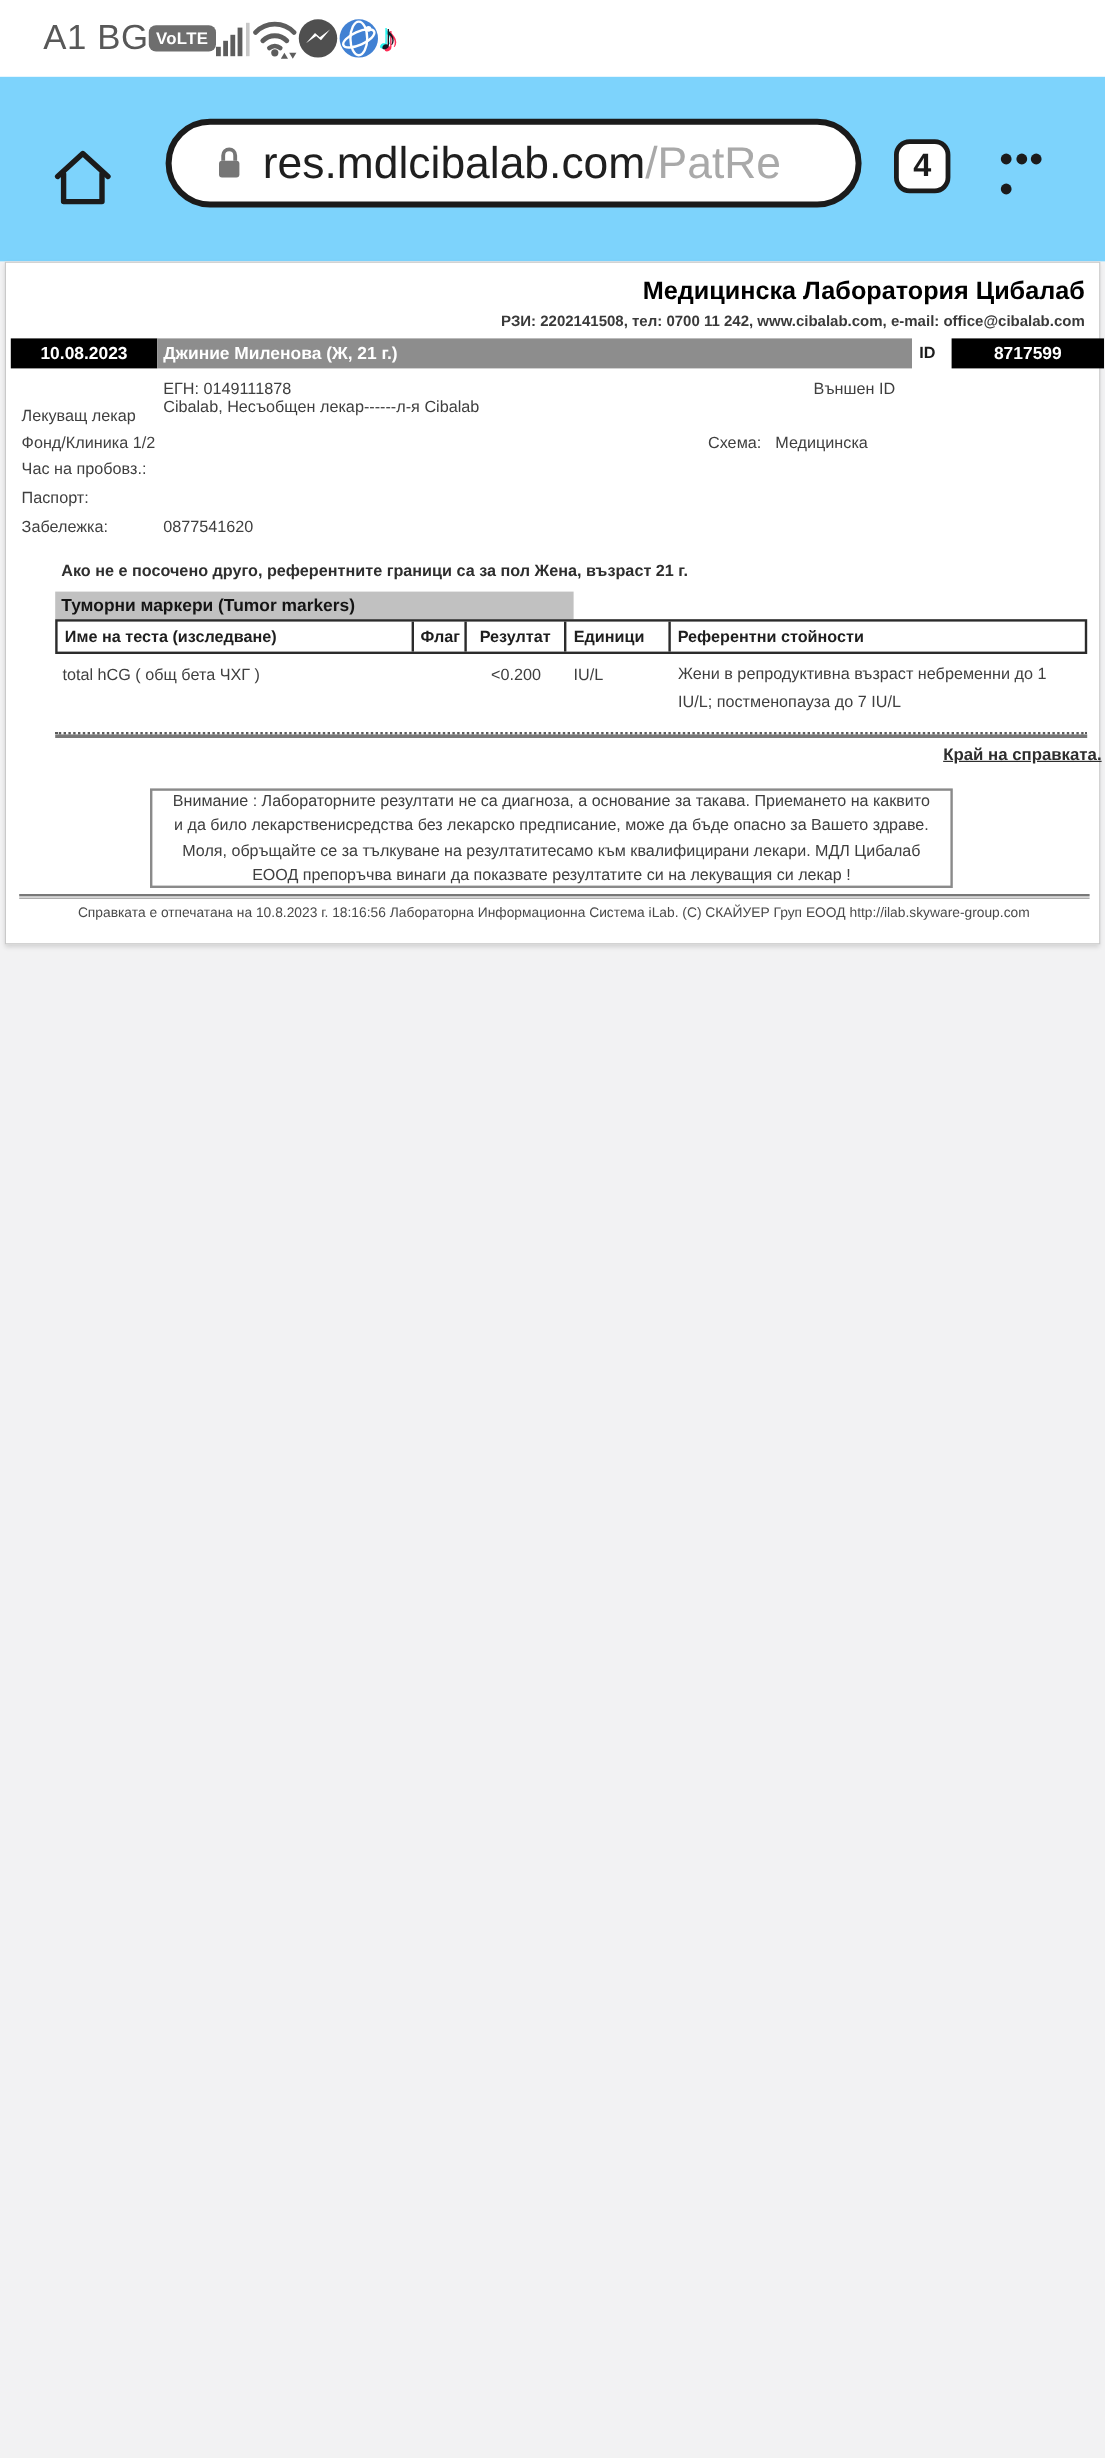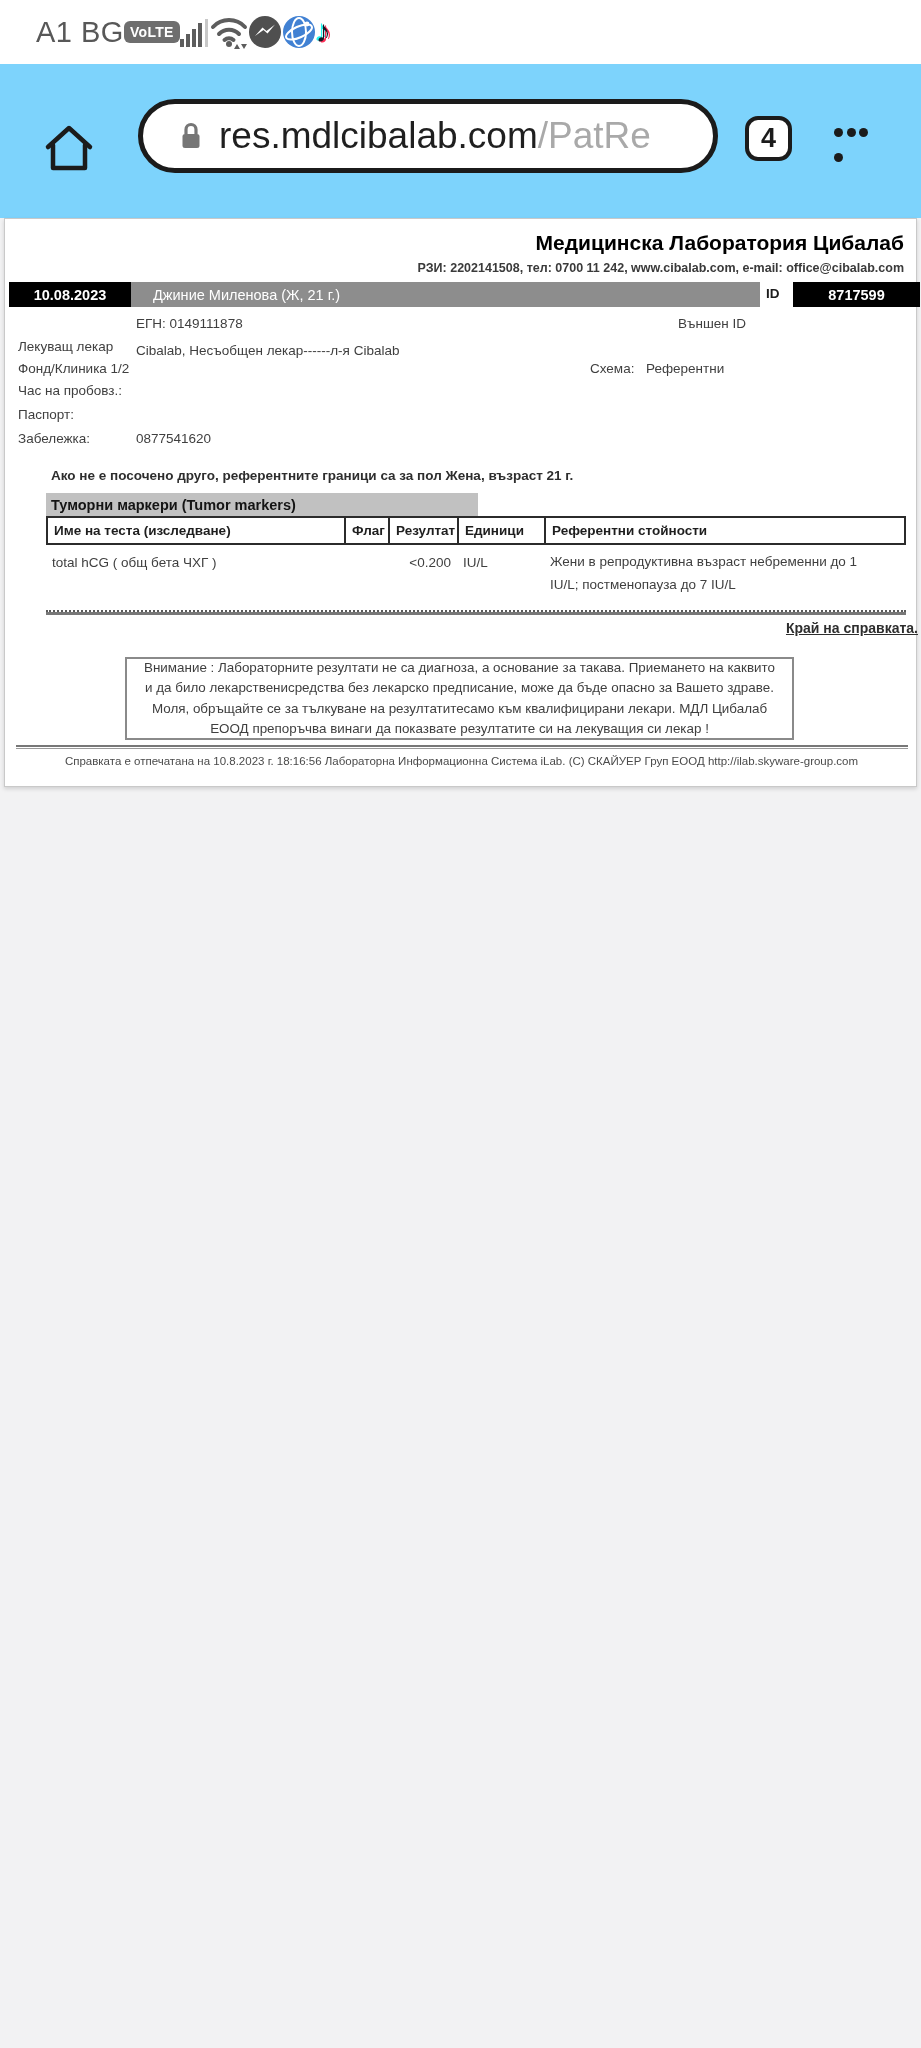--- a/index.html
+++ b/index.html
@@ -35,34 +35,34 @@
   .menu-btn i { width:9px; height:9px; background:#1b1b1b; border-radius:50%; }
 
   
   .page-bg { position:absolute; top:218px; left:0; width:921px; height:1830px; background:#f2f2f3; }
   .card { position:absolute; top:0; left:4px; width:913px; height:569px; background:#ffffff; border:1px solid #c9c9c9; box-shadow:0 2px 4px rgba(0,0,0,0.14); color:#3f3f3f; }
   .abs { position:absolute; }
   .lab-title { right:12px; top:12px; font-size:21px; font-weight:bold; color:#000000; }
   .lab-contact { right:12px; top:42px; font-size:12.5px; font-weight:bold; color:#3a3a3a;padding-left:18px; }
   .p-row { top:63px; left:0; width:913px; height:25px; }
   .date-box { position:absolute; left:4px; top:0; width:122px; height:25px; background:#000; color:#fff; font-size:14.5px; font-weight:bold; display:flex; align-items:center; justify-content:center; }
-  .name-bar { position:absolute; left:126px; top:0; width:629px; height:25px; background:#8d8d8d; color:#fff; font-size:14.5px; font-weight:normal; display:flex; align-items:center; padding-left:22px; }
+  .name-bar { position:absolute; left:126px; top:0; width:629px; height:25px; background:#8d8d8d; color:#fff; font-size:14.5px; font-weight:bold; display:flex; align-items:center; padding-left:5px; }
   .id-label { position:absolute; left:761px; top:4px; font-size:13.5px; font-weight:bold; color:#1c1c1c; }
   .id-box { position:absolute; left:788px; top:0; width:127px; height:25px; background:#000; color:#fff; font-size:14.5px; font-weight:bold; display:flex; align-items:center; justify-content:center; }
   .f13 { font-size:13.5px; }
   .lbl { left:13px; }
   .val { left:131px; }
   .ref-note { left:46px; top:249px; font-size:13.5px; font-weight:bold; color:#2e2e2e; }
   .section-bar { left:41px; top:274px; width:432px; height:23px; background:#c1c1c1; color:#141414; font-size:14.5px; font-weight:bold; display:flex; align-items:center; padding-left:5px; }
   .thead { left:41px; top:297px; width:860px; height:29px; display:flex; border:2px solid #2b2b2b; font-weight:bold; font-size:13.5px; color:#1e1e1e; }
   .thead div { padding:5px 6px 0 6px; border-right:2px solid #2b2b2b; }
   .thead div:last-child { border-right:none; }
   .trow { left:41px; top:326px; width:860px; height:67px; display:flex; border-bottom:2px dotted #5a5a5a; font-size:13.5px; color:#3f3f3f; }
   .trow div { padding:10px 6px 0 6px; }
-  .c-name { width:298px; } .c-flag { width:44px; } .c-res { width:69px; text-align:right; } .c-unit { width:87px; } .c-ref { width:347px; }
+  .c-name { width:298px; } .c-flag { width:44px; } .c-res { width:84px; text-align:center; } .c-unit { width:87px; } .c-ref { width:347px; }
   .trow .c-ref { line-height:1.7; padding-top:6px; }
   .endline1 { left:41px; top:393px; width:860px; height:0; border-top:3px solid #787878; }
   .end-text { left:0; top:401px; width:913px; text-align:right; font-size:14px; font-weight:bold; color:#2e2e2e;text-decoration:underline; }
   .warn-box { left:120px; top:438px; width:669px; height:83px; border:2px solid #8a8a8a; display:flex; align-items:center; }
   .warn-text { width:100%; text-align:center; font-size:13.4px; line-height:1.5; padding:0 14px; color:#3f3f3f; }
   .endline2 { left:11px; top:526px; width:892px; height:4px; border-top:2px solid #787878; border-bottom:1px solid #9a9a9a; }
   .doc-footer { left:0; top:536px; width:913px; text-align:center; font-size:11.5px; color:#4a4a4a; }
 </style>
 </head>
 <body>
@@ -145,25 +145,25 @@
         <span class="date-box">10.08.2023</span>
         <span class="name-bar">Джиние Миленова (Ж, 21 г.)</span>
         <span class="id-label">ID</span>
         <span class="id-box">8717599</span>
       </div>
 
       <span class="abs f13 val" style="top:97px;">ЕГН: 0149111878</span>
       <span class="abs f13" style="left:673px; top:97px;">Външен ID</span>
 
       <span class="abs f13 lbl" style="top:120px;">Лекуващ лекар</span>
-      <span class="abs f13 val" style="top:124px;">Cibalab, Несъобщен лекар------л-я Cibalab</span>
+      <span class="abs f13 val" style="top:112px;">Cibalab, Несъобщен лекар------л-я Cibalab</span>
 
       <span class="abs f13 lbl" style="top:142px;">Фонд/Клиника 1/2</span>
       <span class="abs f13" style="left:585px; top:142px;">Схема:</span>
-      <span class="abs f13" style="left:641px; top:142px;">Референтни</span>
+      <span class="abs f13" style="left:641px; top:142px;">Медицинска</span>
 
       <span class="abs f13 lbl" style="top:164px;">Час на пробовз.:</span>
       <span class="abs f13 lbl" style="top:188px;">Паспорт:</span>
       <span class="abs f13 lbl" style="top:212px;">Забележка:</span>
       <span class="abs f13 val" style="top:212px;">0877541620</span>
 
       <div class="abs ref-note">Ако не е посочено друго, референтните граници са за пол Жена, възраст 21 г.</div>
 
       <div class="abs section-bar">Туморни маркери (Tumor markers)</div>
 

